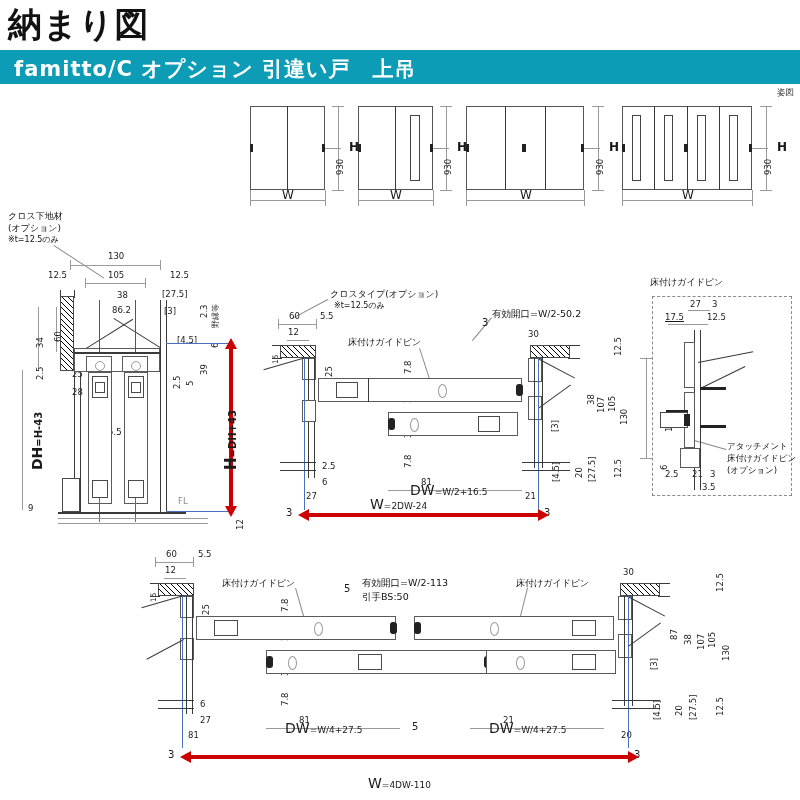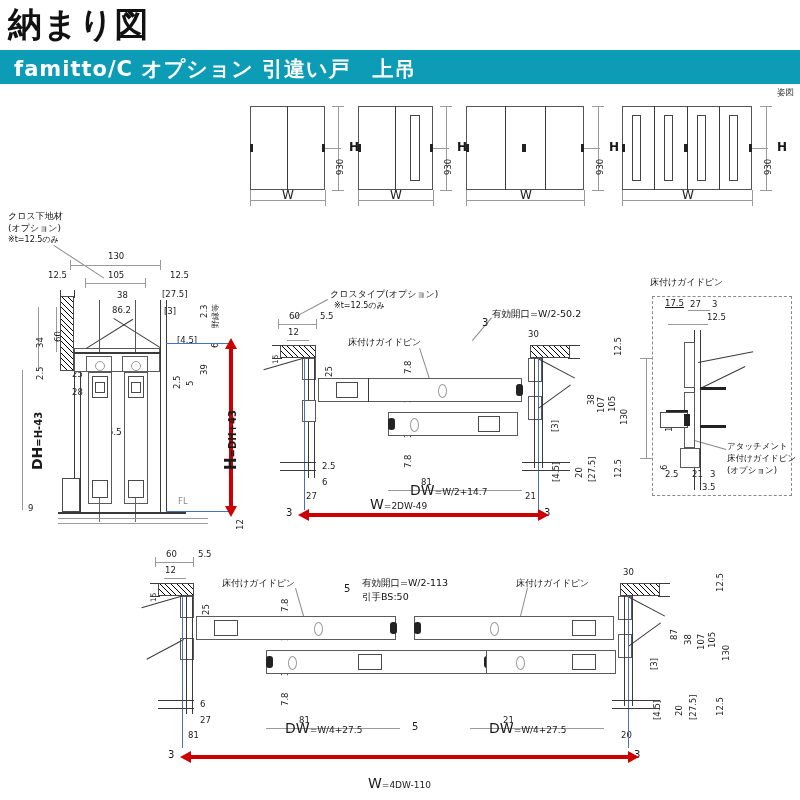--- a/index.html
+++ b/index.html
@@ -288,38 +288,38 @@
   <div class="ln vl" style="left:534px;top:358px;height:110px;"></div>
   <div class="ln vl" style="left:542px;top:358px;height:110px;"></div>
   <div class="leadk" style="left:538px;top:358px;width:42px;transform:rotate(28deg);"></div>
   <div class="leadk" style="left:538px;top:408px;width:40px;transform:rotate(-36deg);"></div>
   <div class="ln blue vl" style="left:538px;top:358px;height:152px;"></div>
   <div class="ln hl" style="left:522px;top:462px;width:48px;"></div>
   <div class="ln hl" style="left:522px;top:470px;width:48px;"></div>
 
   <div class="ln thin hl" style="left:388px;top:490px;width:134px;"></div>
   <div class="dim" style="left:410px;top:483px;font-size:14px;">
-    <span>DW</span><span style="font-size:9px;">=W/2+14.7</span>
+    <span>DW</span><span style="font-size:9px;">=W/2+16.5</span>
   </div>
   <div class="dim" style="left:370px;top:497px;font-size:14px;">
-    <span>W</span><span style="font-size:9px;">=2DW-49</span>
+    <span>W</span><span style="font-size:9px;">=2DW-24</span>
   </div>
   <div class="dim" style="left:286px;top:508px;font-size:10px;">3</div>
   <div class="dim" style="left:544px;top:508px;font-size:10px;">3</div>
   <div class="redline" style="left:308px;top:513px;width:230px;"></div>
   <div class="arrL" style="left:298px;top:509px;"></div>
   <div class="arrR" style="left:538px;top:509px;"></div>
 </div>
 
 <div>
   <div class="note" style="left:650px;top:276px;">床付けガイドピン</div>
   <div class="dashbox" style="left:652px;top:296px;width:140px;height:200px;"></div>
   <div class="dim" style="left:690px;top:300px;">27</div>
   <div class="dim" style="left:712px;top:300px;">3</div>
-  <div class="dim" style="left:665px;top:299px;text-decoration:underline;">17.5</div>
+  <div class="dim" style="left:665px;top:313px;text-decoration:underline;">17.5</div>
   <div class="dim" style="left:707px;top:313px;">12.5</div>
   <div class="ln thin hl" style="left:688px;top:310px;width:22px;"></div>
   <div class="ln thin hl" style="left:668px;top:324px;width:40px;"></div>
   <div class="vtx" style="left:665px;top:432px;">14</div>
   <div class="vtx" style="left:660px;top:470px;">6</div>
   <div class="dim" style="left:665px;top:470px;">2.5</div>
   <div class="dim" style="left:692px;top:470px;">21</div>
   <div class="dim" style="left:710px;top:470px;">3</div>
   <div class="dim" style="left:702px;top:483px;">3.5</div>
   <div class="note" style="left:727px;top:440px;font-size:8.5px;">アタッチメント</div>

